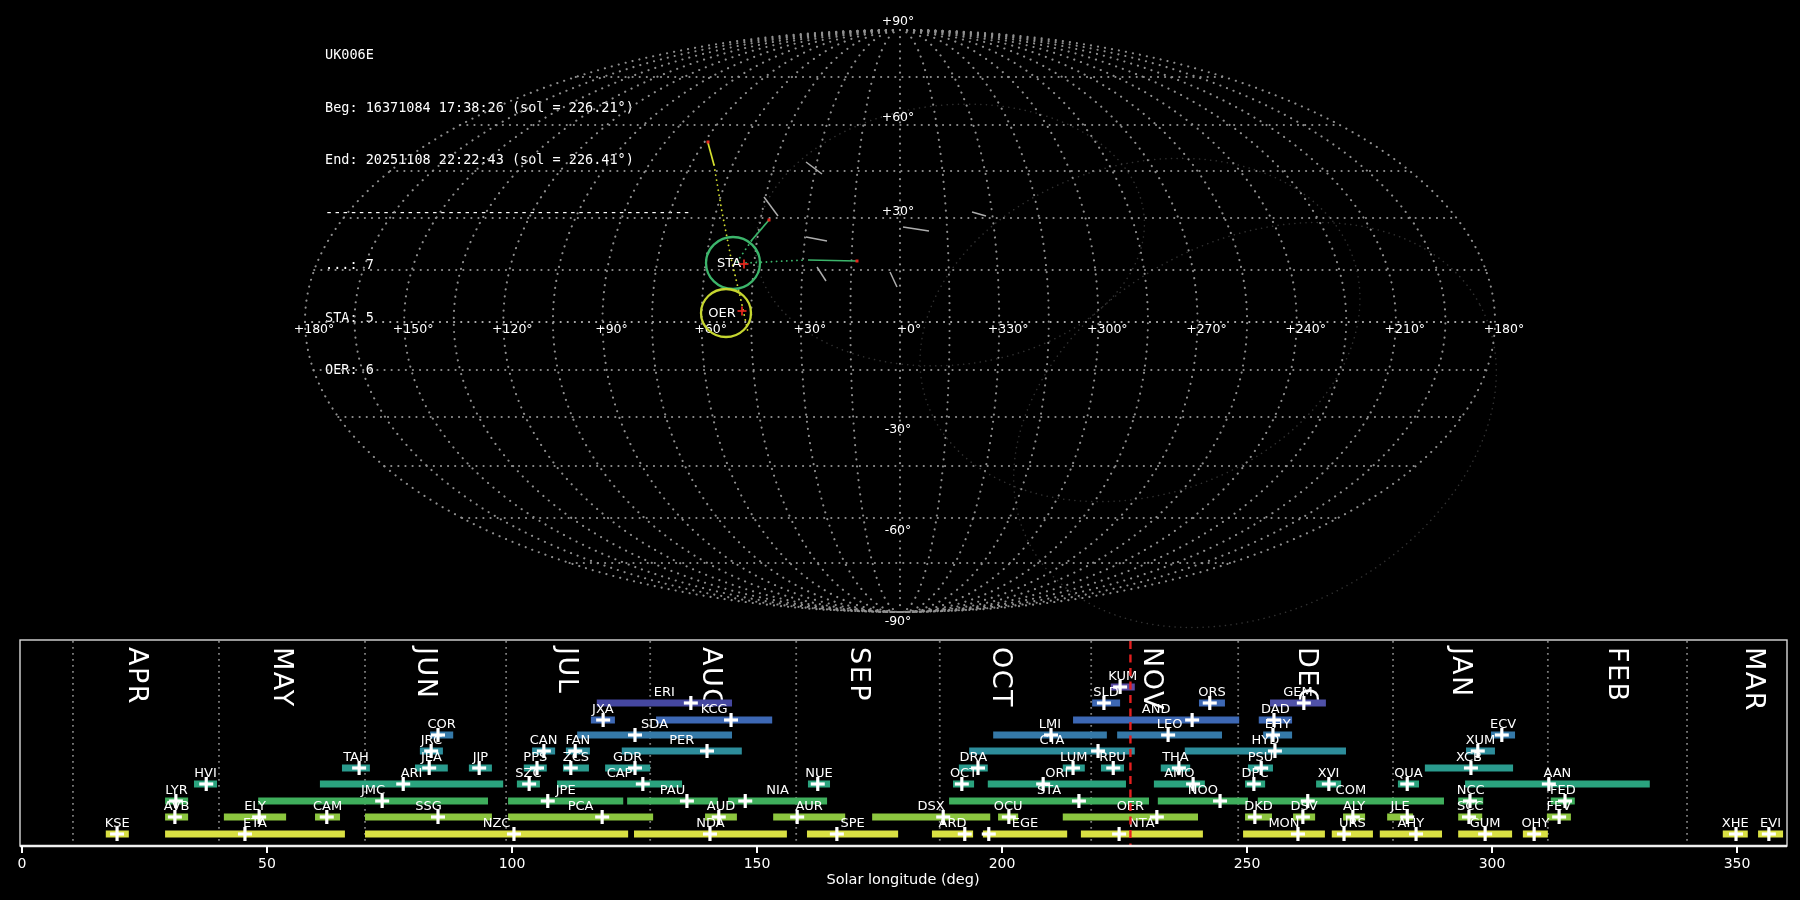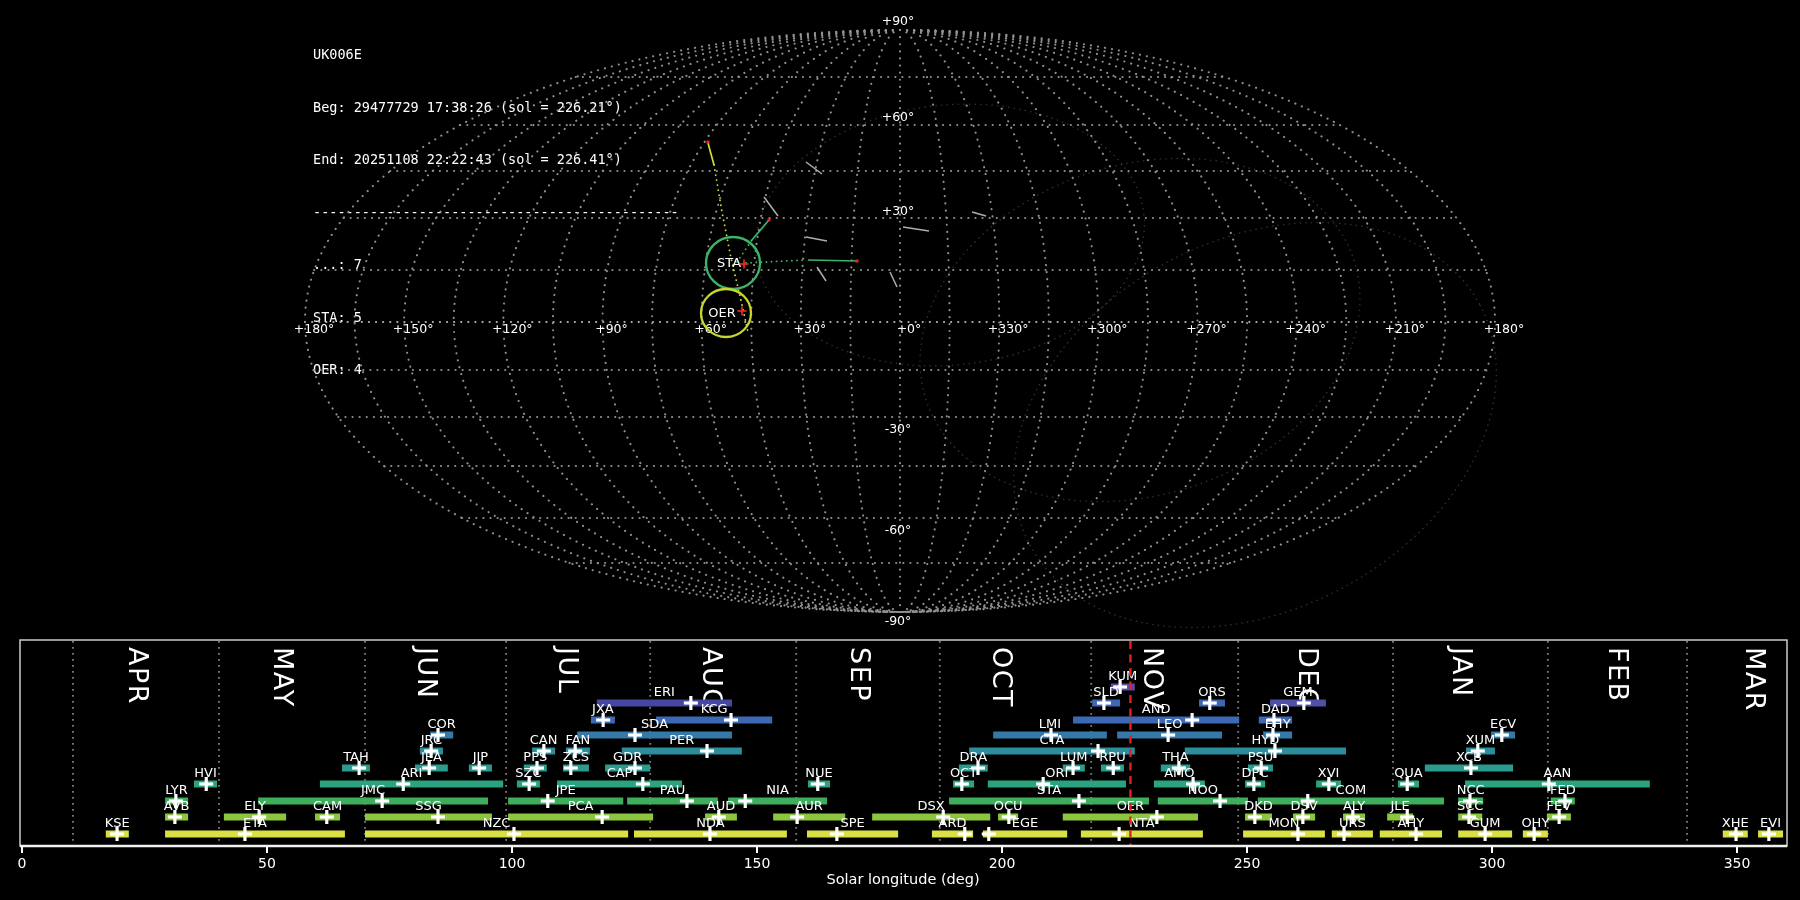--- a/index.html
+++ b/index.html
@@ -1,32 +1,32 @@
 <!DOCTYPE html>
 <html><head>
 <meta charset="utf-8">
 <style>
   html,body{margin:0;padding:0;background:#000;width:1800px;height:900px;overflow:hidden}
   body{font-family:"DejaVu Sans",sans-serif}
-  #header{position:absolute;left:313px;top:11px;color:#fff;
+  #header{position:absolute;left:325px;top:11px;color:#fff;
     font-family:"DejaVu Sans Mono",monospace;font-size:13.5px;line-height:17.5px;white-space:pre}
   svg{position:absolute;left:0;top:0;font-family:"DejaVu Sans",sans-serif}
   svg text{fill:#fff}
 </style>
 </head>
 <body>
 
 <div id="header">
   <div>UK006E</div>
-  <div>Beg: 29477729 17:38:26 (sol = 226.21°)</div>
+  <div>Beg: 16371084 17:38:26 (sol = 226.21°)</div>
   <div>End: 20251108 22:22:43 (sol = 226.41°)</div>
   <div>---------------------------------------------</div>
   <div>...: 7</div>
   <div>STA: 5</div>
-  <div>OER: 4</div>
+  <div>OER: 6</div>
 </div>
 
 <svg id="scene" width="1800" height="900" viewBox="0 0 1800 900">
     <g>
       <line x1="575.7725380025869" y1="77" x2="1224.2274619974132" y2="77" stroke="#8f8f8f" stroke-width="2.1" stroke-dasharray="0.1 7" stroke-linecap="round" fill="none"></line>
       <line x1="460.2050279429599" y1="125" x2="1339.79497205704" y2="125" stroke="#8f8f8f" stroke-width="2.1" stroke-dasharray="0.1 7" stroke-linecap="round" fill="none"></line>
       <line x1="390.13778564419664" y1="171" x2="1409.8622143558034" y2="171" stroke="#8f8f8f" stroke-width="2.1" stroke-dasharray="0.1 7" stroke-linecap="round" fill="none"></line>
       <line x1="343.51813953279805" y1="218" x2="1456.4818604672018" y2="218" stroke="#8f8f8f" stroke-width="2.1" stroke-dasharray="0.1 7" stroke-linecap="round" fill="none"></line>
       <line x1="314.20905980565556" y1="270" x2="1485.7909401943443" y2="270" stroke="#8f8f8f" stroke-width="2.1" stroke-dasharray="0.1 7" stroke-linecap="round" fill="none"></line>
       <line x1="305.00351319514766" y1="322" x2="1494.9964868048523" y2="322" stroke="#b5b5b5" stroke-width="2.1" stroke-dasharray="0.1 7" stroke-linecap="round" fill="none"></line>

